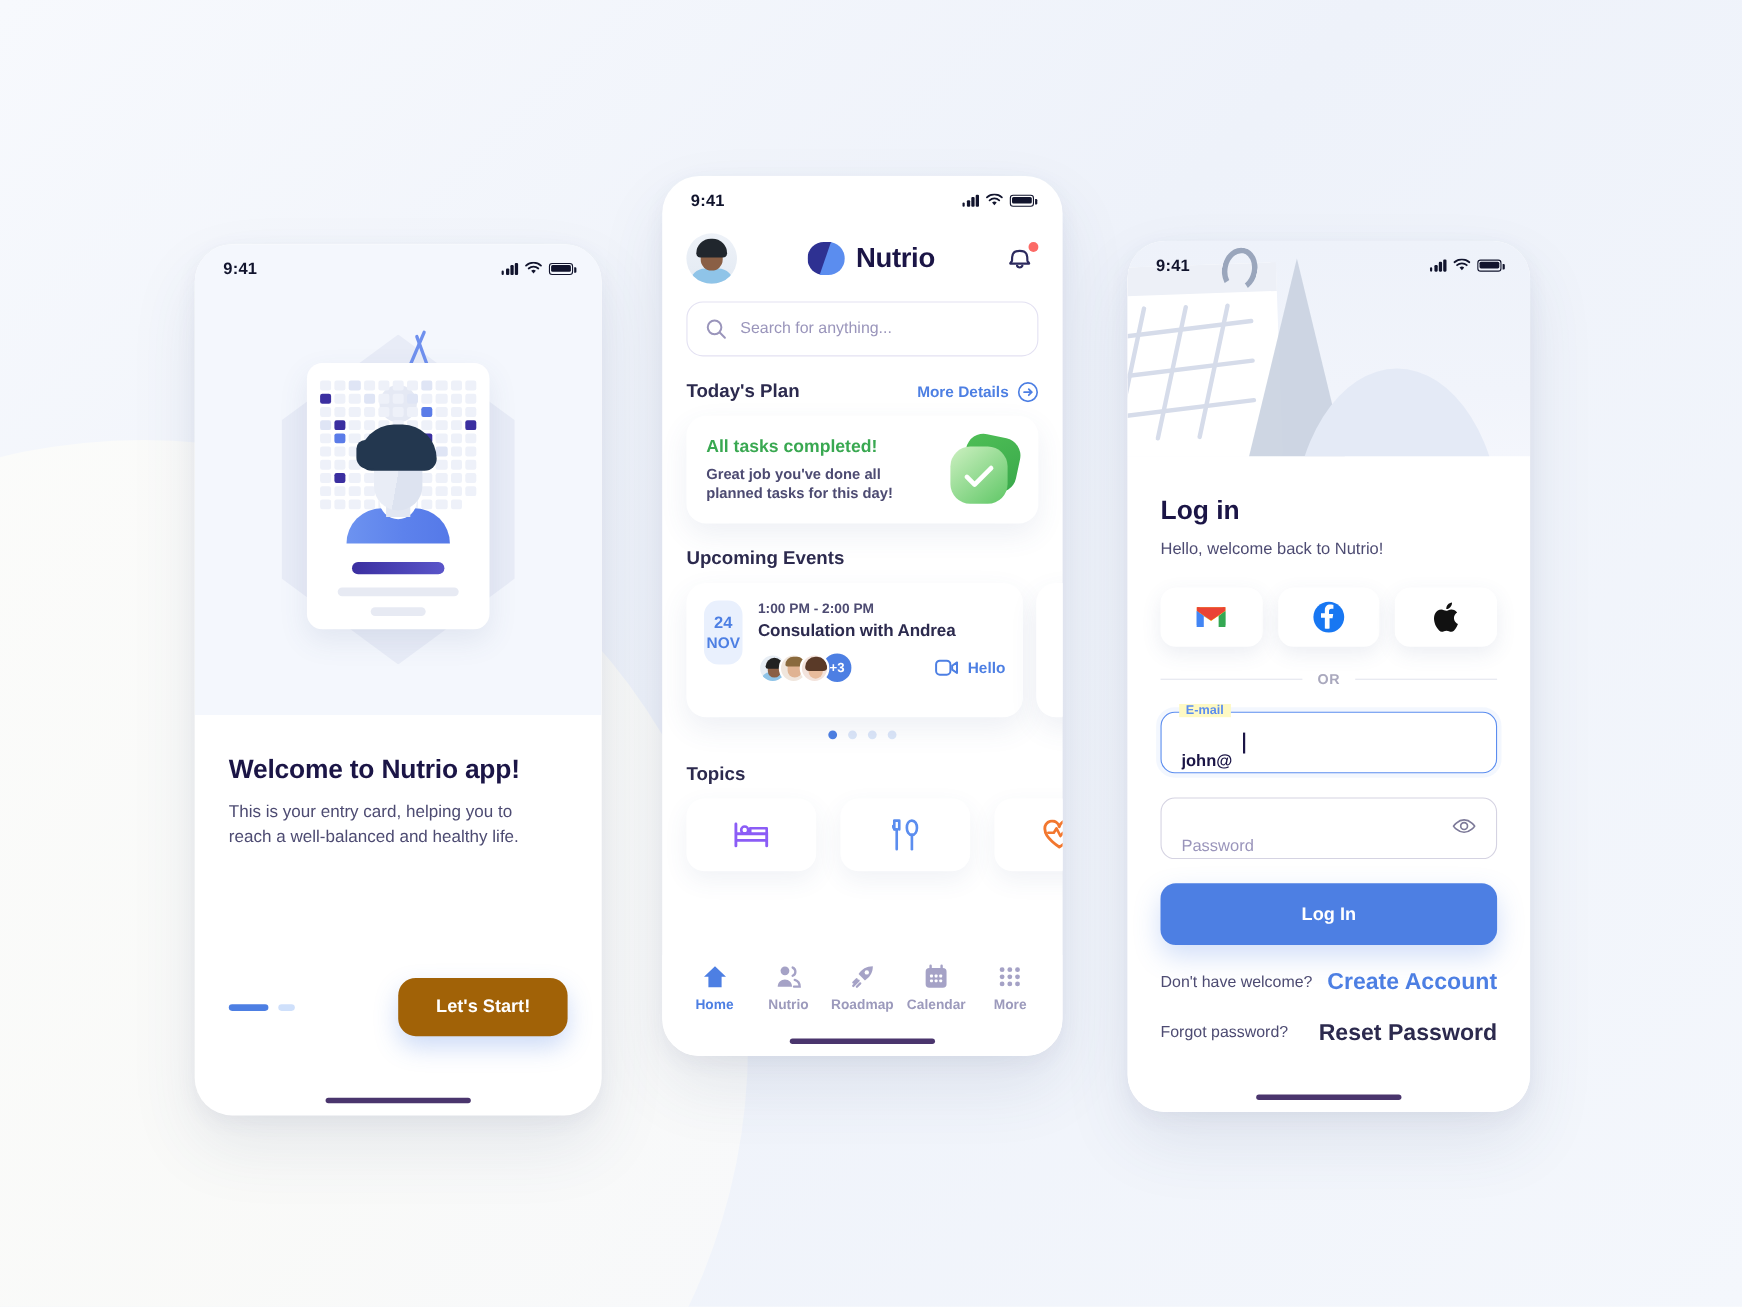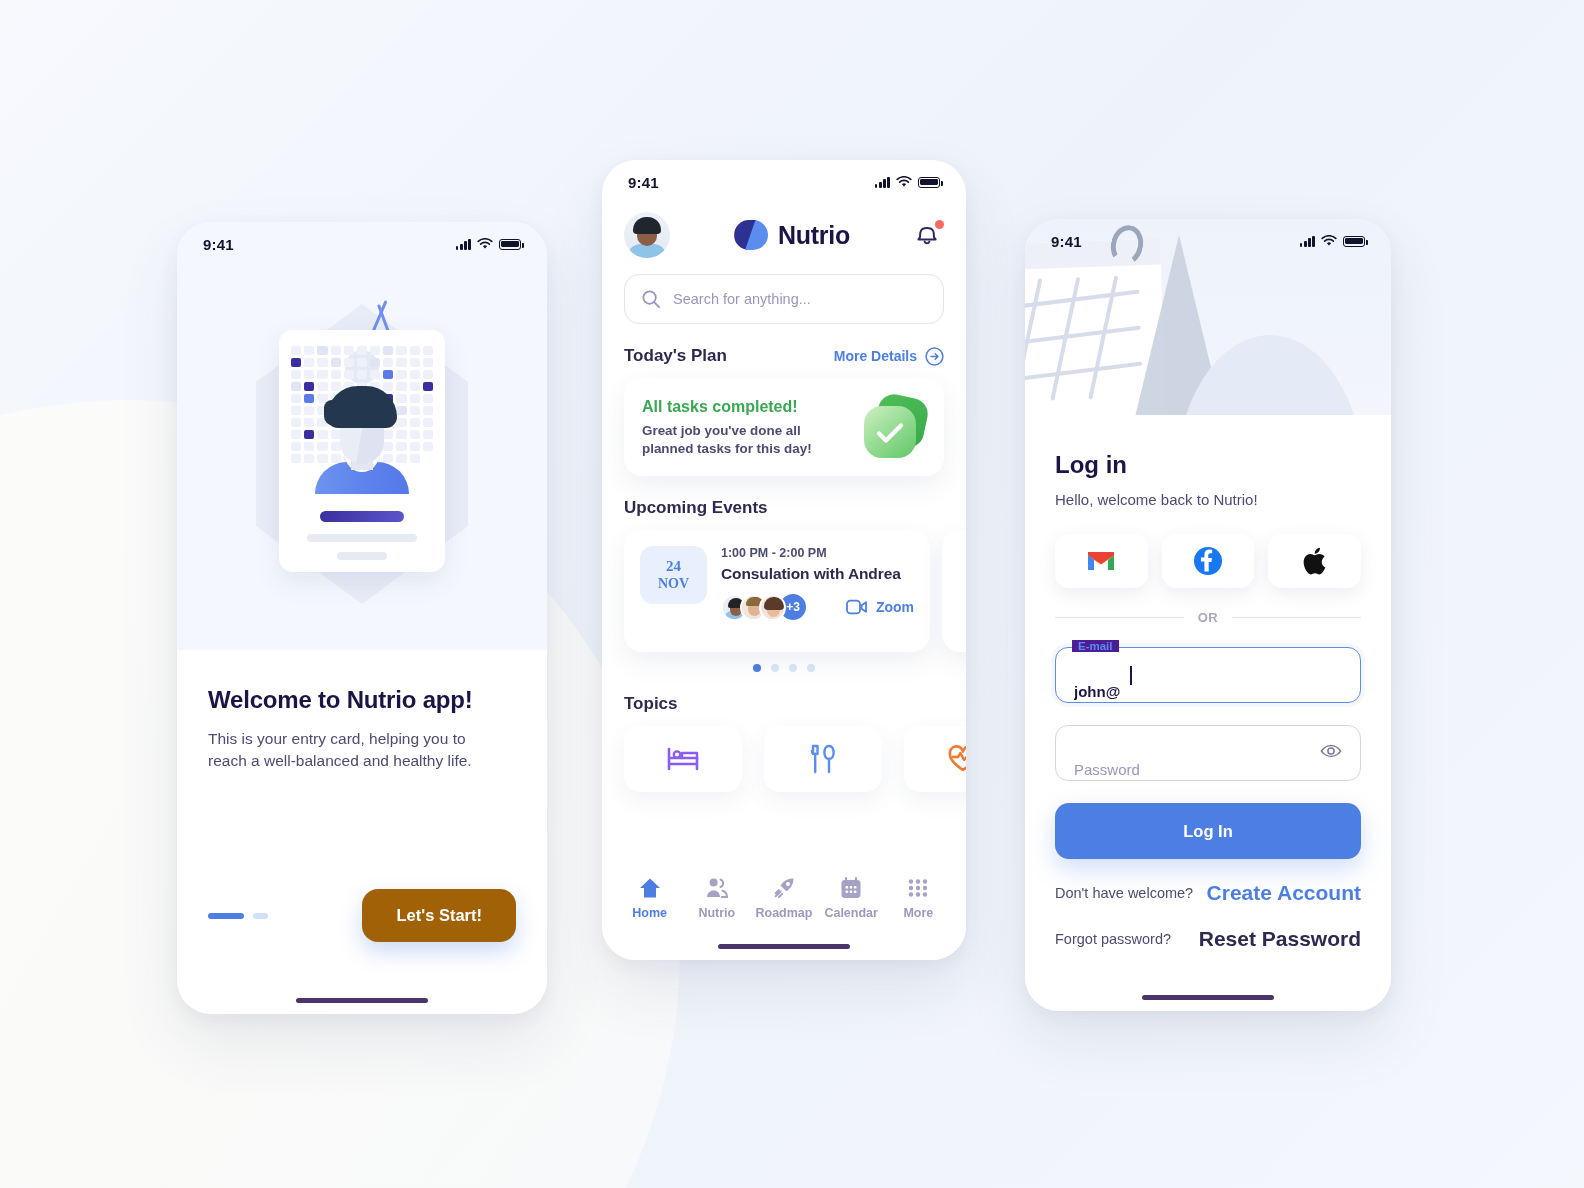--- a/index.html
+++ b/index.html
@@ -162,22 +162,22 @@
   .shield svg { position:absolute; left:12px; bottom:14px; }
 
   .event-strip { margin-top: 12px; position:relative; height: 132px; }
   .event-card {
     position:absolute; left:0; top:0; width: 306px; height: 122px; background:#fff;
     border-radius: 18px; padding: 16px 16px; box-shadow: 0 10px 26px rgba(70,85,140,.09);
     display:flex; gap:14px;
   }
   .event-card.ghost { left: 318px; width: 60px; }
   .datebox {
-    width:67px; height:58px; border-radius:13px; background:#e9f0fd; flex:none;
-    display:flex; flex-direction:column; align-items:center; justify-content:center; gap:1px;font-family:Liberation Serif, serif;
+    width:35px; height:58px; border-radius:13px; background:#e9f0fd; flex:none;
+    display:flex; flex-direction:column; align-items:center; justify-content:center; gap:1px;
   }
   .datebox .dd { font-size:15px; font-weight:700; color:#4d7fe3; }
   .datebox .mm { font-size:14px; font-weight:700; color:#4d7fe3; }
   .ev-time { font-size:12.5px; font-weight:700; color:#4d4b72; }
   .ev-title { margin-top:5px; font-size:15.5px; font-weight:700; color:#2c2a4e; letter-spacing:-.1px; }
   .ev-row { margin-top:9px; display:flex; align-items:center; justify-content:space-between; }
   .stack { display:flex; align-items:center; }
   .stack .pf { width:27px; height:27px; border-radius:50%; border:2px solid #fff; margin-left:-8px; overflow:hidden; position:relative; }
   .stack .pf:first-child { margin-left:0; }
   .pf.p1 { background:#e8eef5; } .pf.p1 .h{position:absolute;left:5px;top:2px;width:16px;height:10px;background:#222;border-radius:8px 8px 2px 2px}
@@ -239,21 +239,21 @@
   .or-row { margin-top: 22px; display:flex; align-items:center; gap:14px; }
   .or-row .ln { flex:1; height:1.4px; background:#e3e5ee; }
   .or-row .or { font-size:13px; font-weight:700; color:#a9a8bd; letter-spacing:.5px; }
 
   .field {
     margin-top: 22px; position:relative; height: 56px;
     border:1.8px solid #d5d3e2; border-radius: 13px; display:flex; align-items:center; padding: 0 18px; background:#fff;
   }
   .field.focus { border-color:#5b8def; box-shadow: 0 0 0 4px rgba(91,141,239,.07); }
   .field .flabel {
-    position:absolute; left: 16px; top: -8px; background:#4c1d95; padding: 0 6px;
+    position:absolute; left: 16px; top: -8px; background:#fef9c3; padding: 0 6px;
     font-size:11.5px; font-weight:700; color:#5b8def;
   }
   .field input {
     border:none; outline:none; flex:1; font-size:15px; color:#1b1546; font-weight:700;
     font-family:"Liberation Sans", sans-serif; background:transparent;margin-top:32px;
   }
   .field input::placeholder { color:#9a95bb; font-weight:400; }
   .caret { width:1.6px; height:19px; background:#1b1546; margin-left:-6px; }
   .eye { cursor:pointer; }
 
@@ -545,21 +545,21 @@
                     <i class="f"></i>
                     <i class="h"></i>
                   </span>
                 <span class="plus3">+3</span>
               </div>
               <span class="zoom-btn">
                 <svg width="22" height="16" viewBox="0 0 22 16">
                   <rect x="1" y="1.6" width="13" height="12.8" rx="3.4" fill="none" stroke="#4d7fe3" stroke-width="1.8"></rect>
                   <path d="M15.6 6.2l4.4-3v9.6l-4.4-3z" fill="none" stroke="#4d7fe3" stroke-width="1.8" stroke-linejoin="round"></path>
                 </svg>
-                <span>Zoom</span>
+                <span>Hello</span>
               </span>
             </div>
           </div>
         </div>
         <div class="event-card ghost"></div>
       </div>
 
       <div class="carousel-dots">
         <i class="on"></i>
         <i></i>

